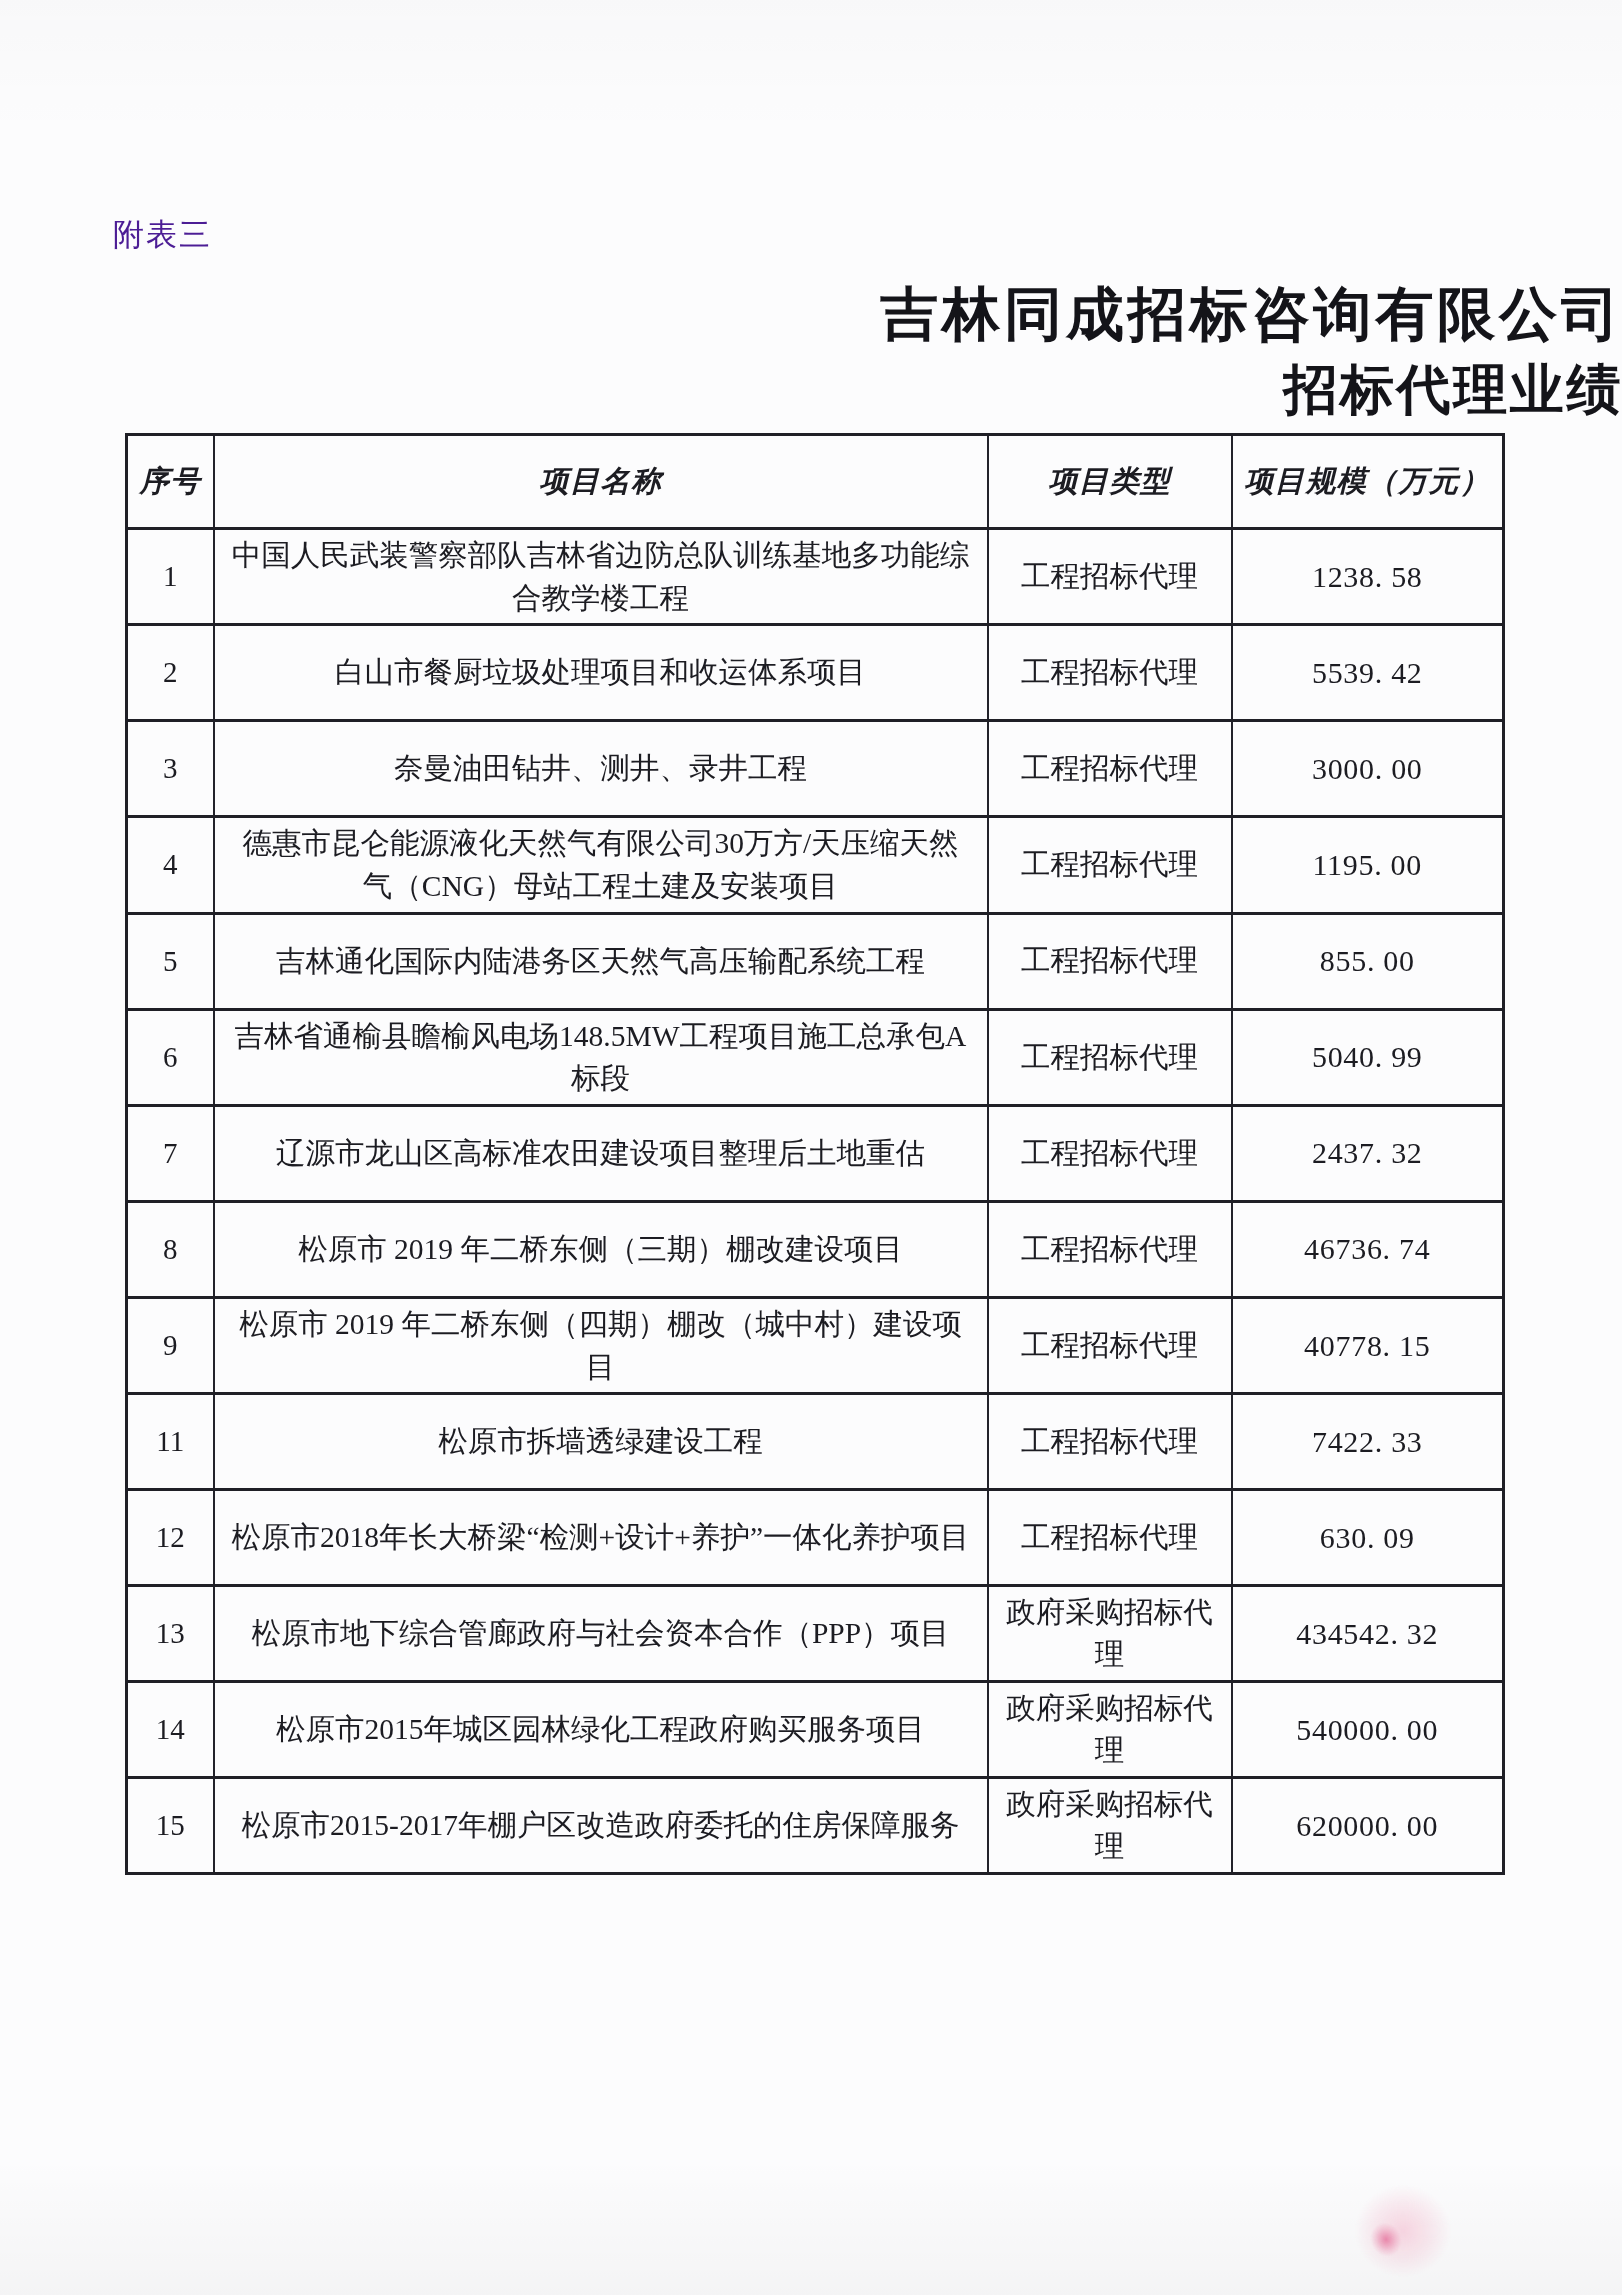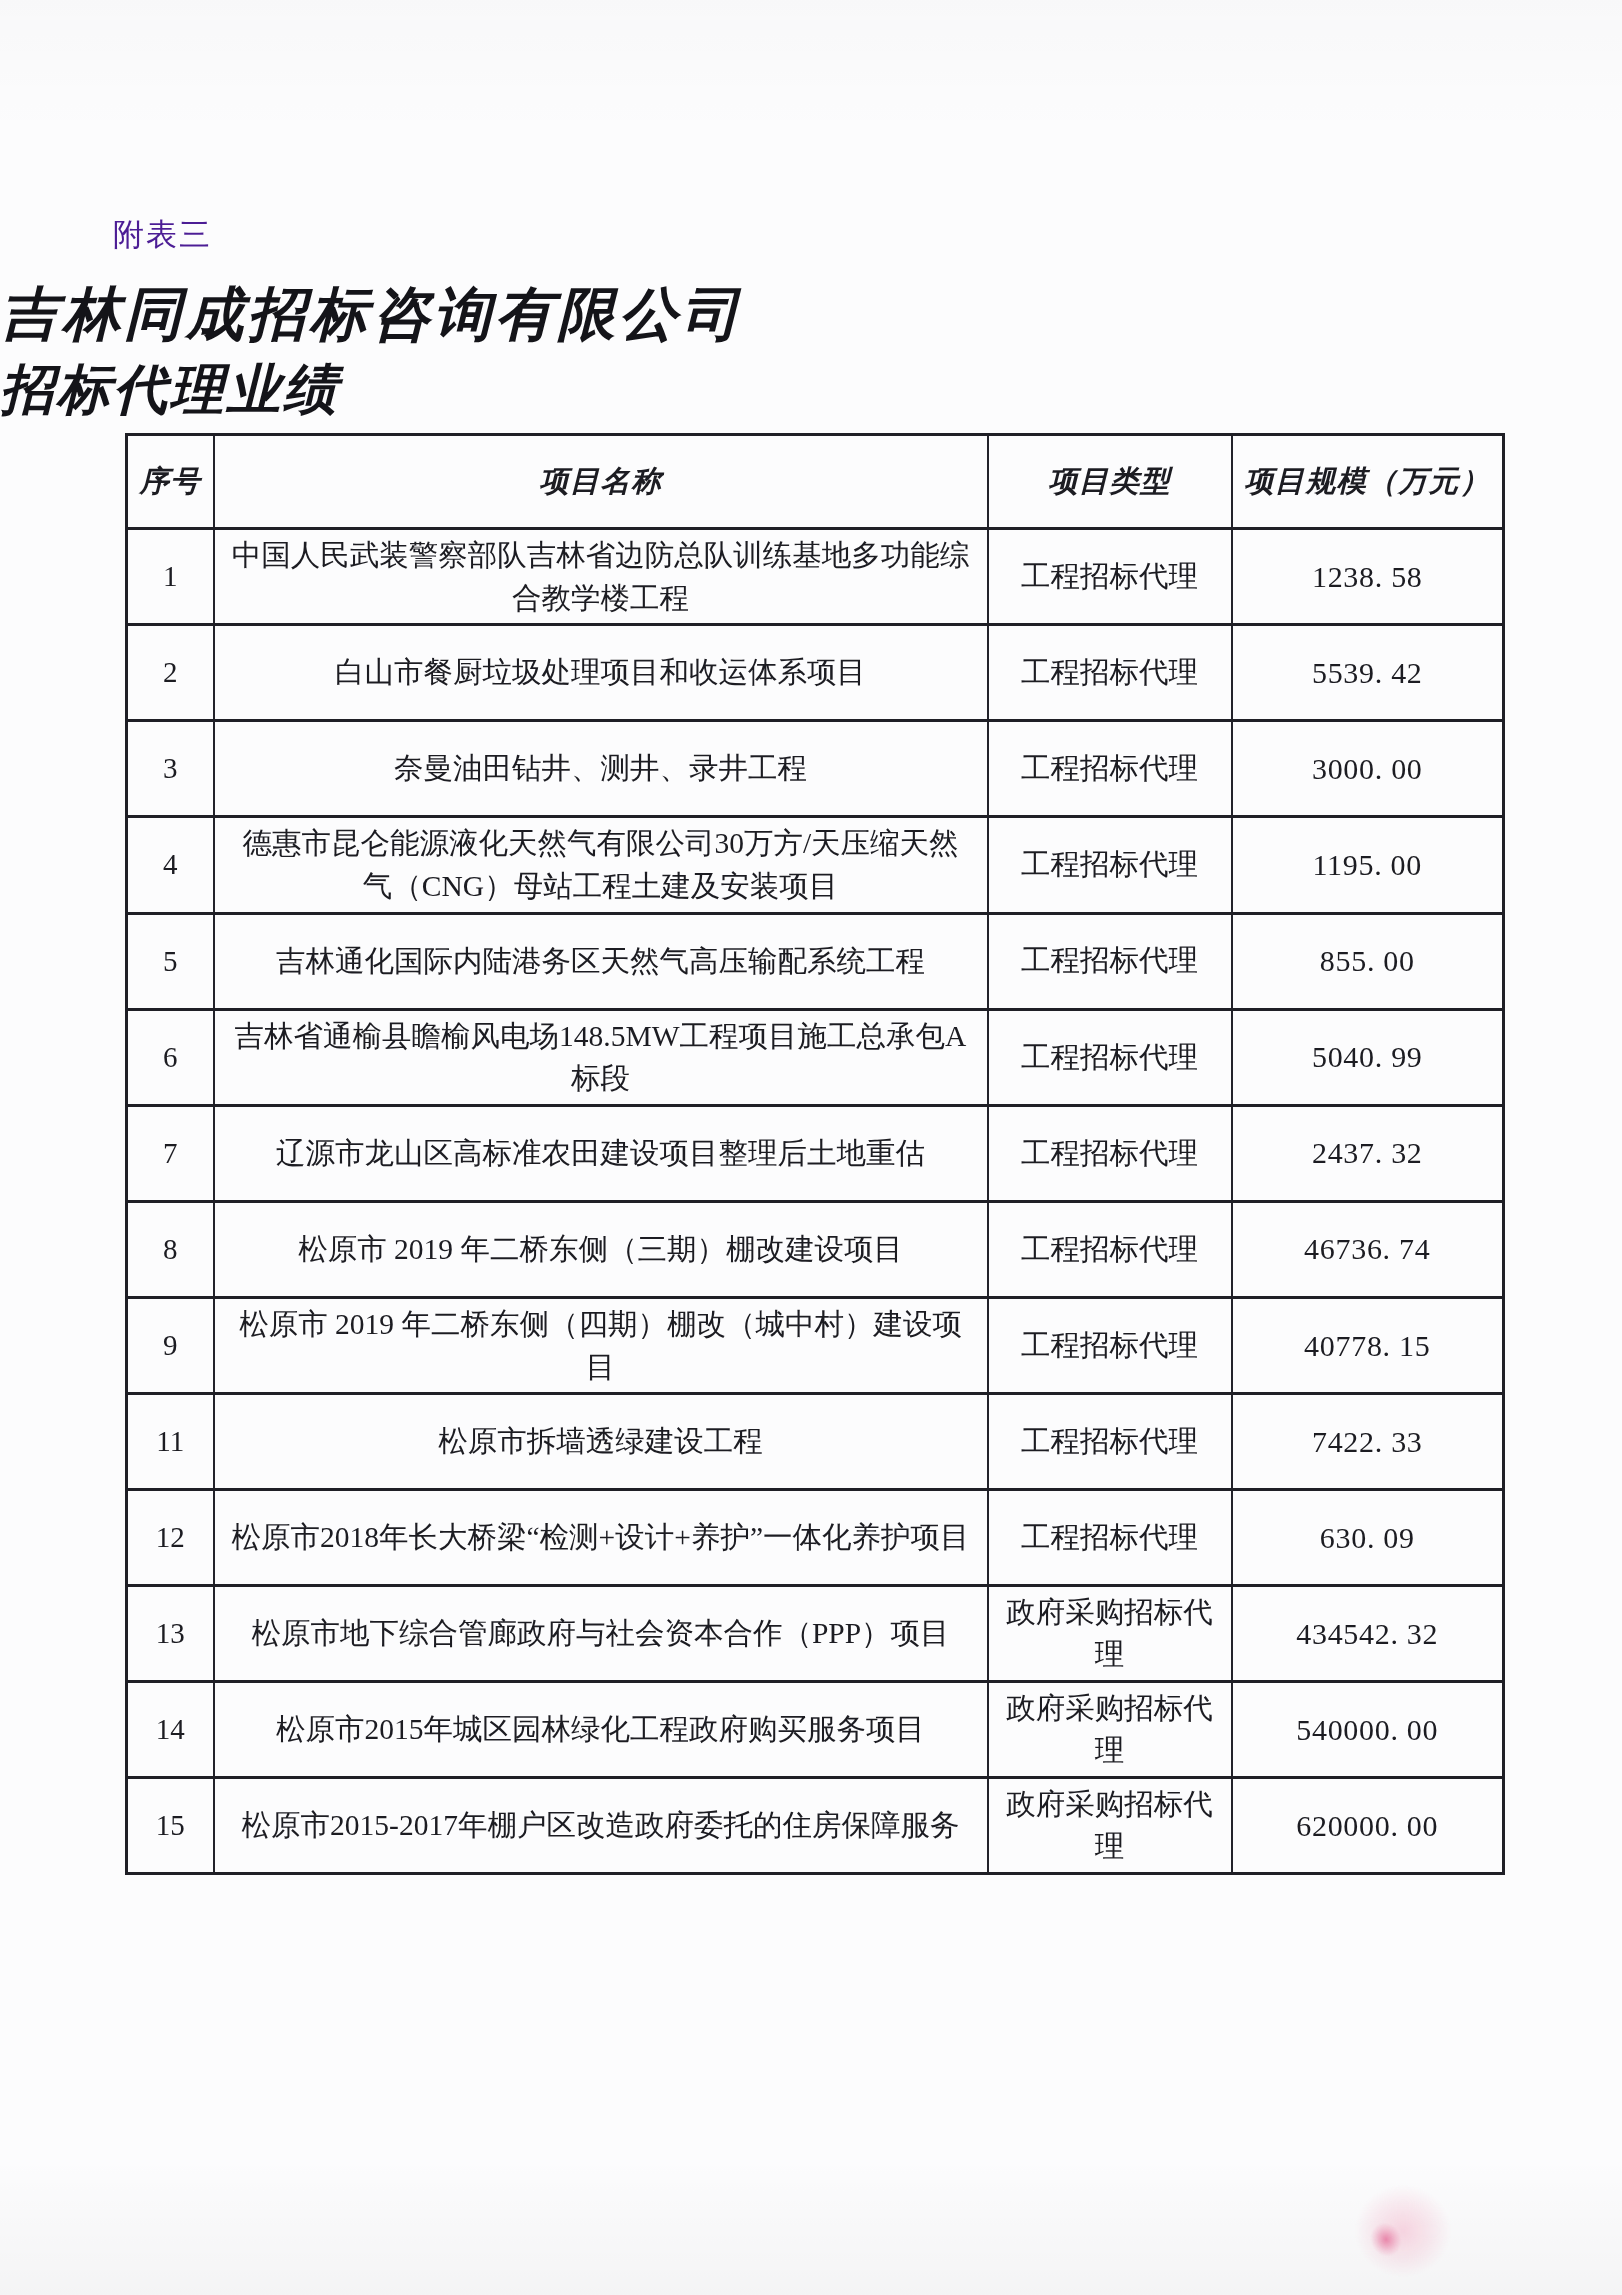--- a/index.html
+++ b/index.html
@@ -33,25 +33,24 @@
     letter-spacing: 2px;
     color: #4c1d95;
     margin-top: 12px;
   }
 
   .title-block {
     position: absolute;
     left: 0;
     top: 285px;
     width: 100%;
-    text-align: left;
+    text-align: right;
     font-family: "Liberation Sans", sans-serif;
     font-weight: bold;
     color: #141419;
-    font-style: italic;
   }
   .title-line1 {
     font-size: 58px;
     letter-spacing: 3.9px;
     line-height: 1.0;
   }
   .title-line2 {
     font-size: 54px;
     letter-spacing: 2.6px;
     line-height: 1.0;

